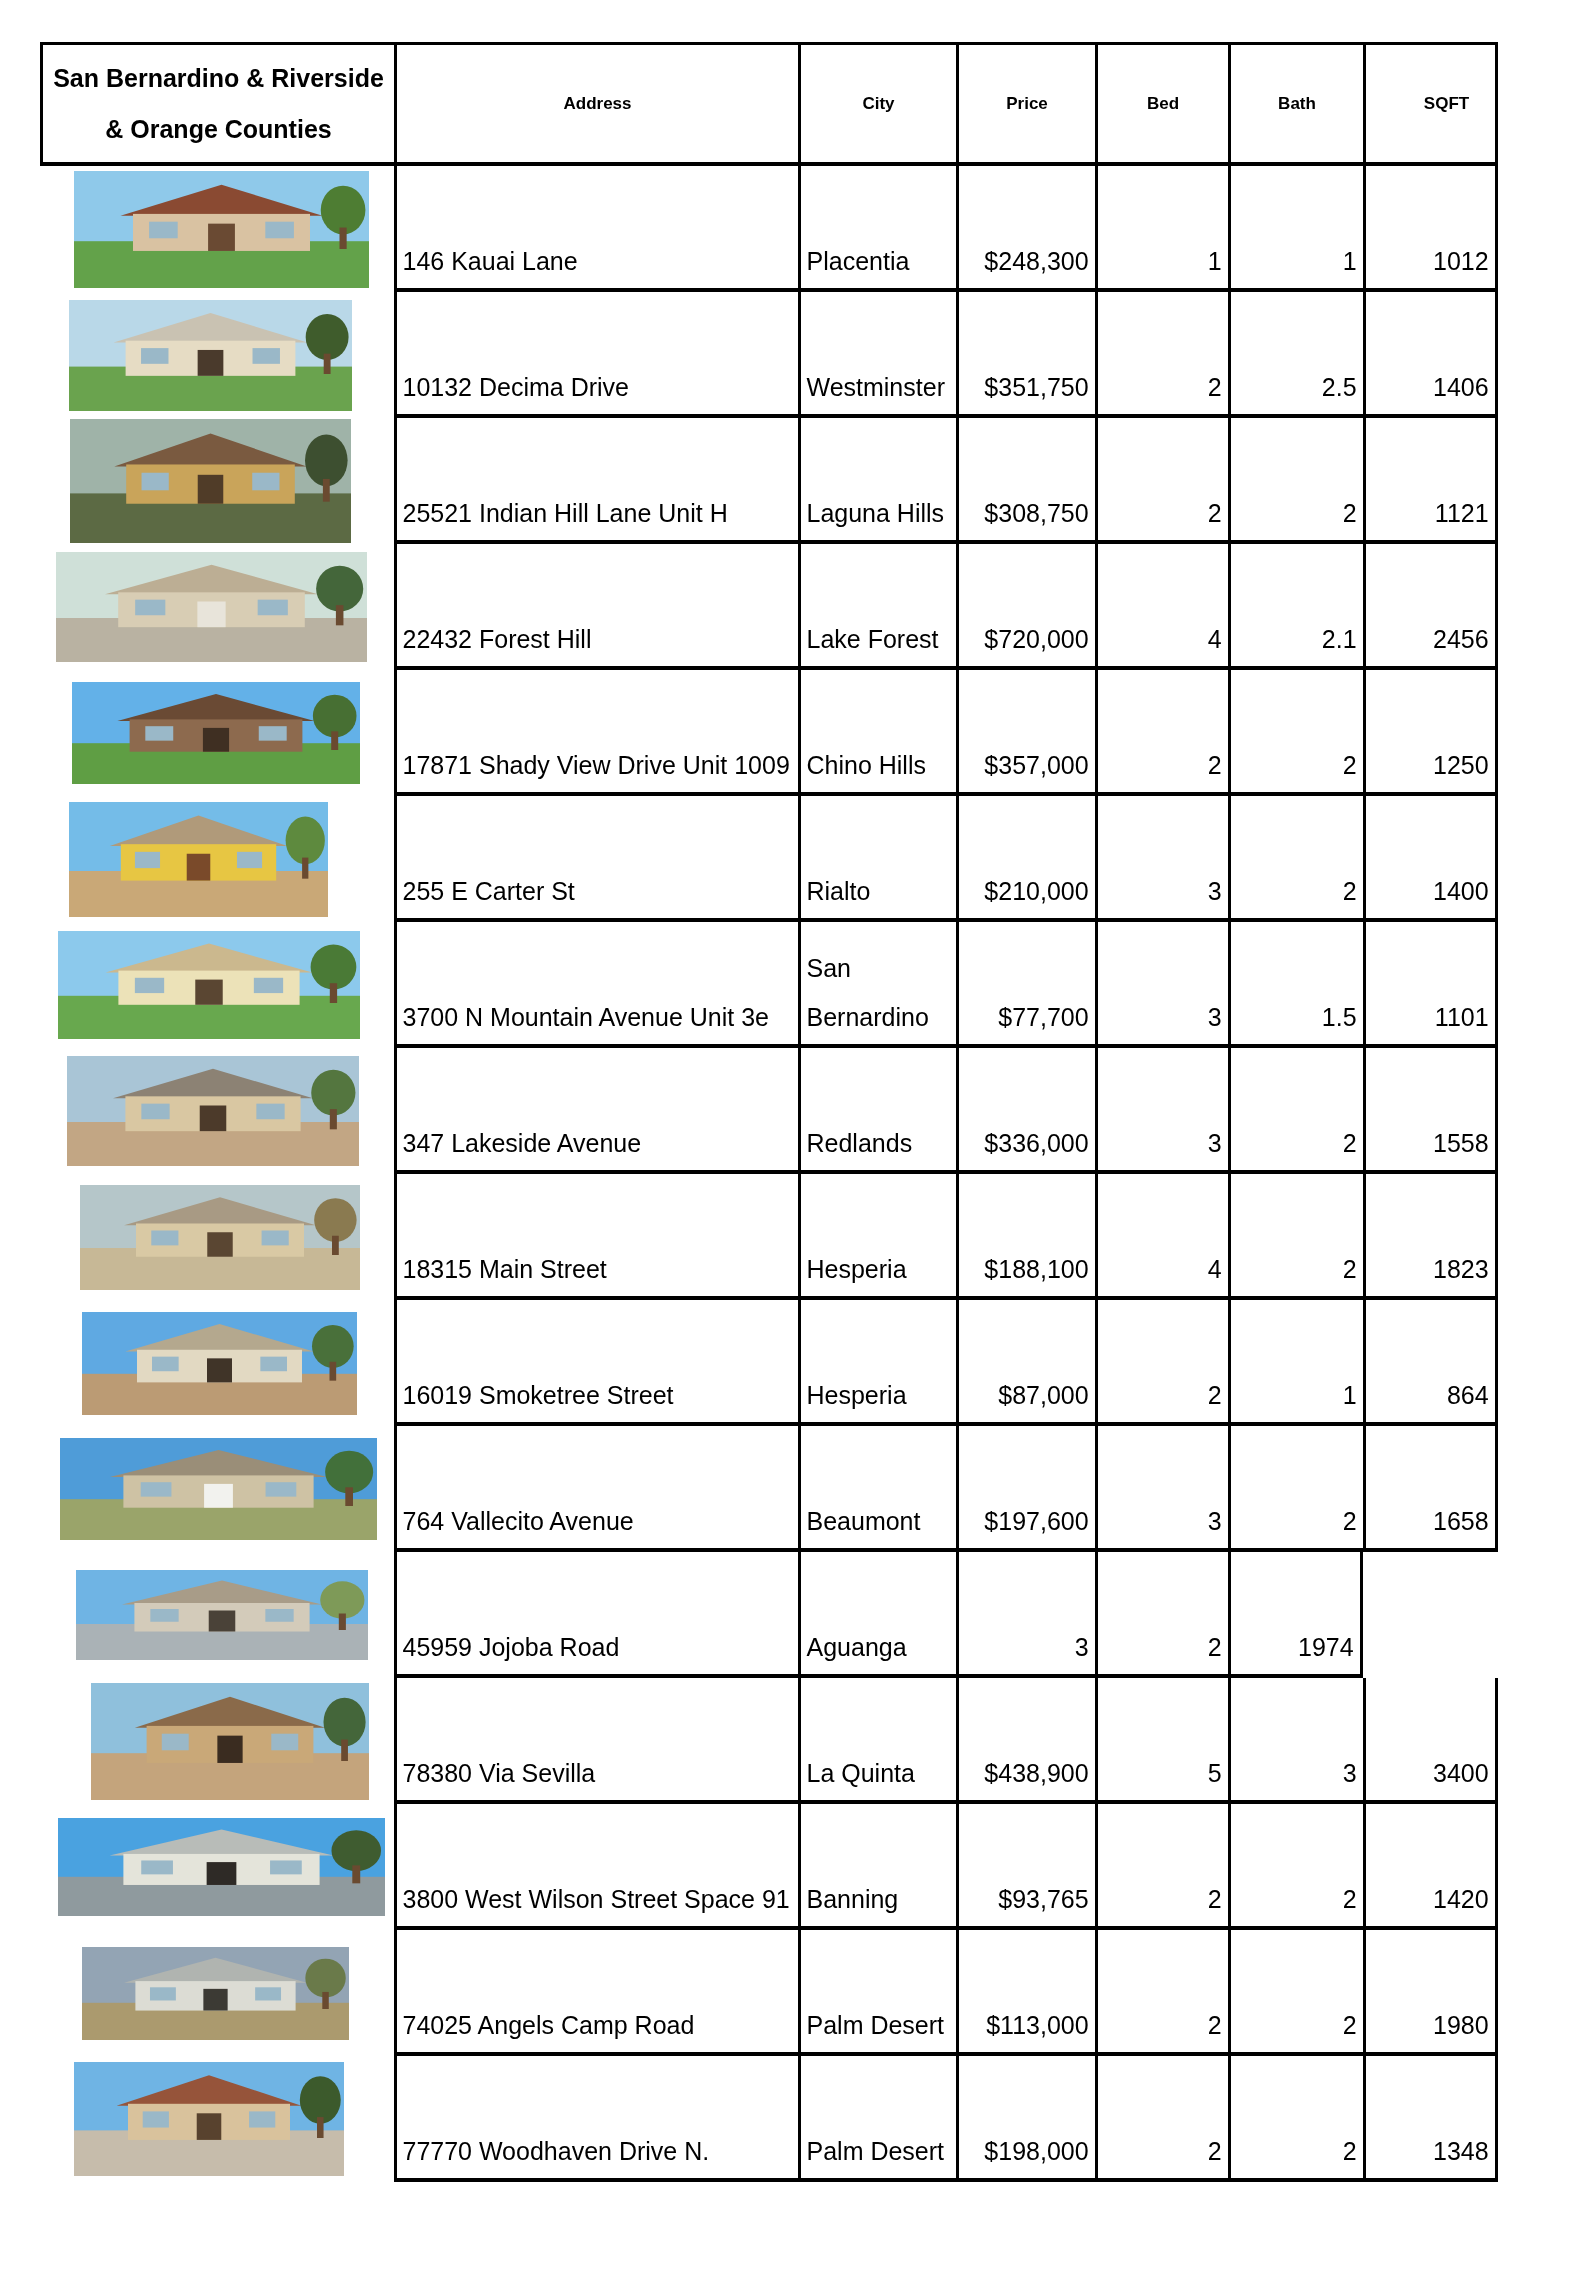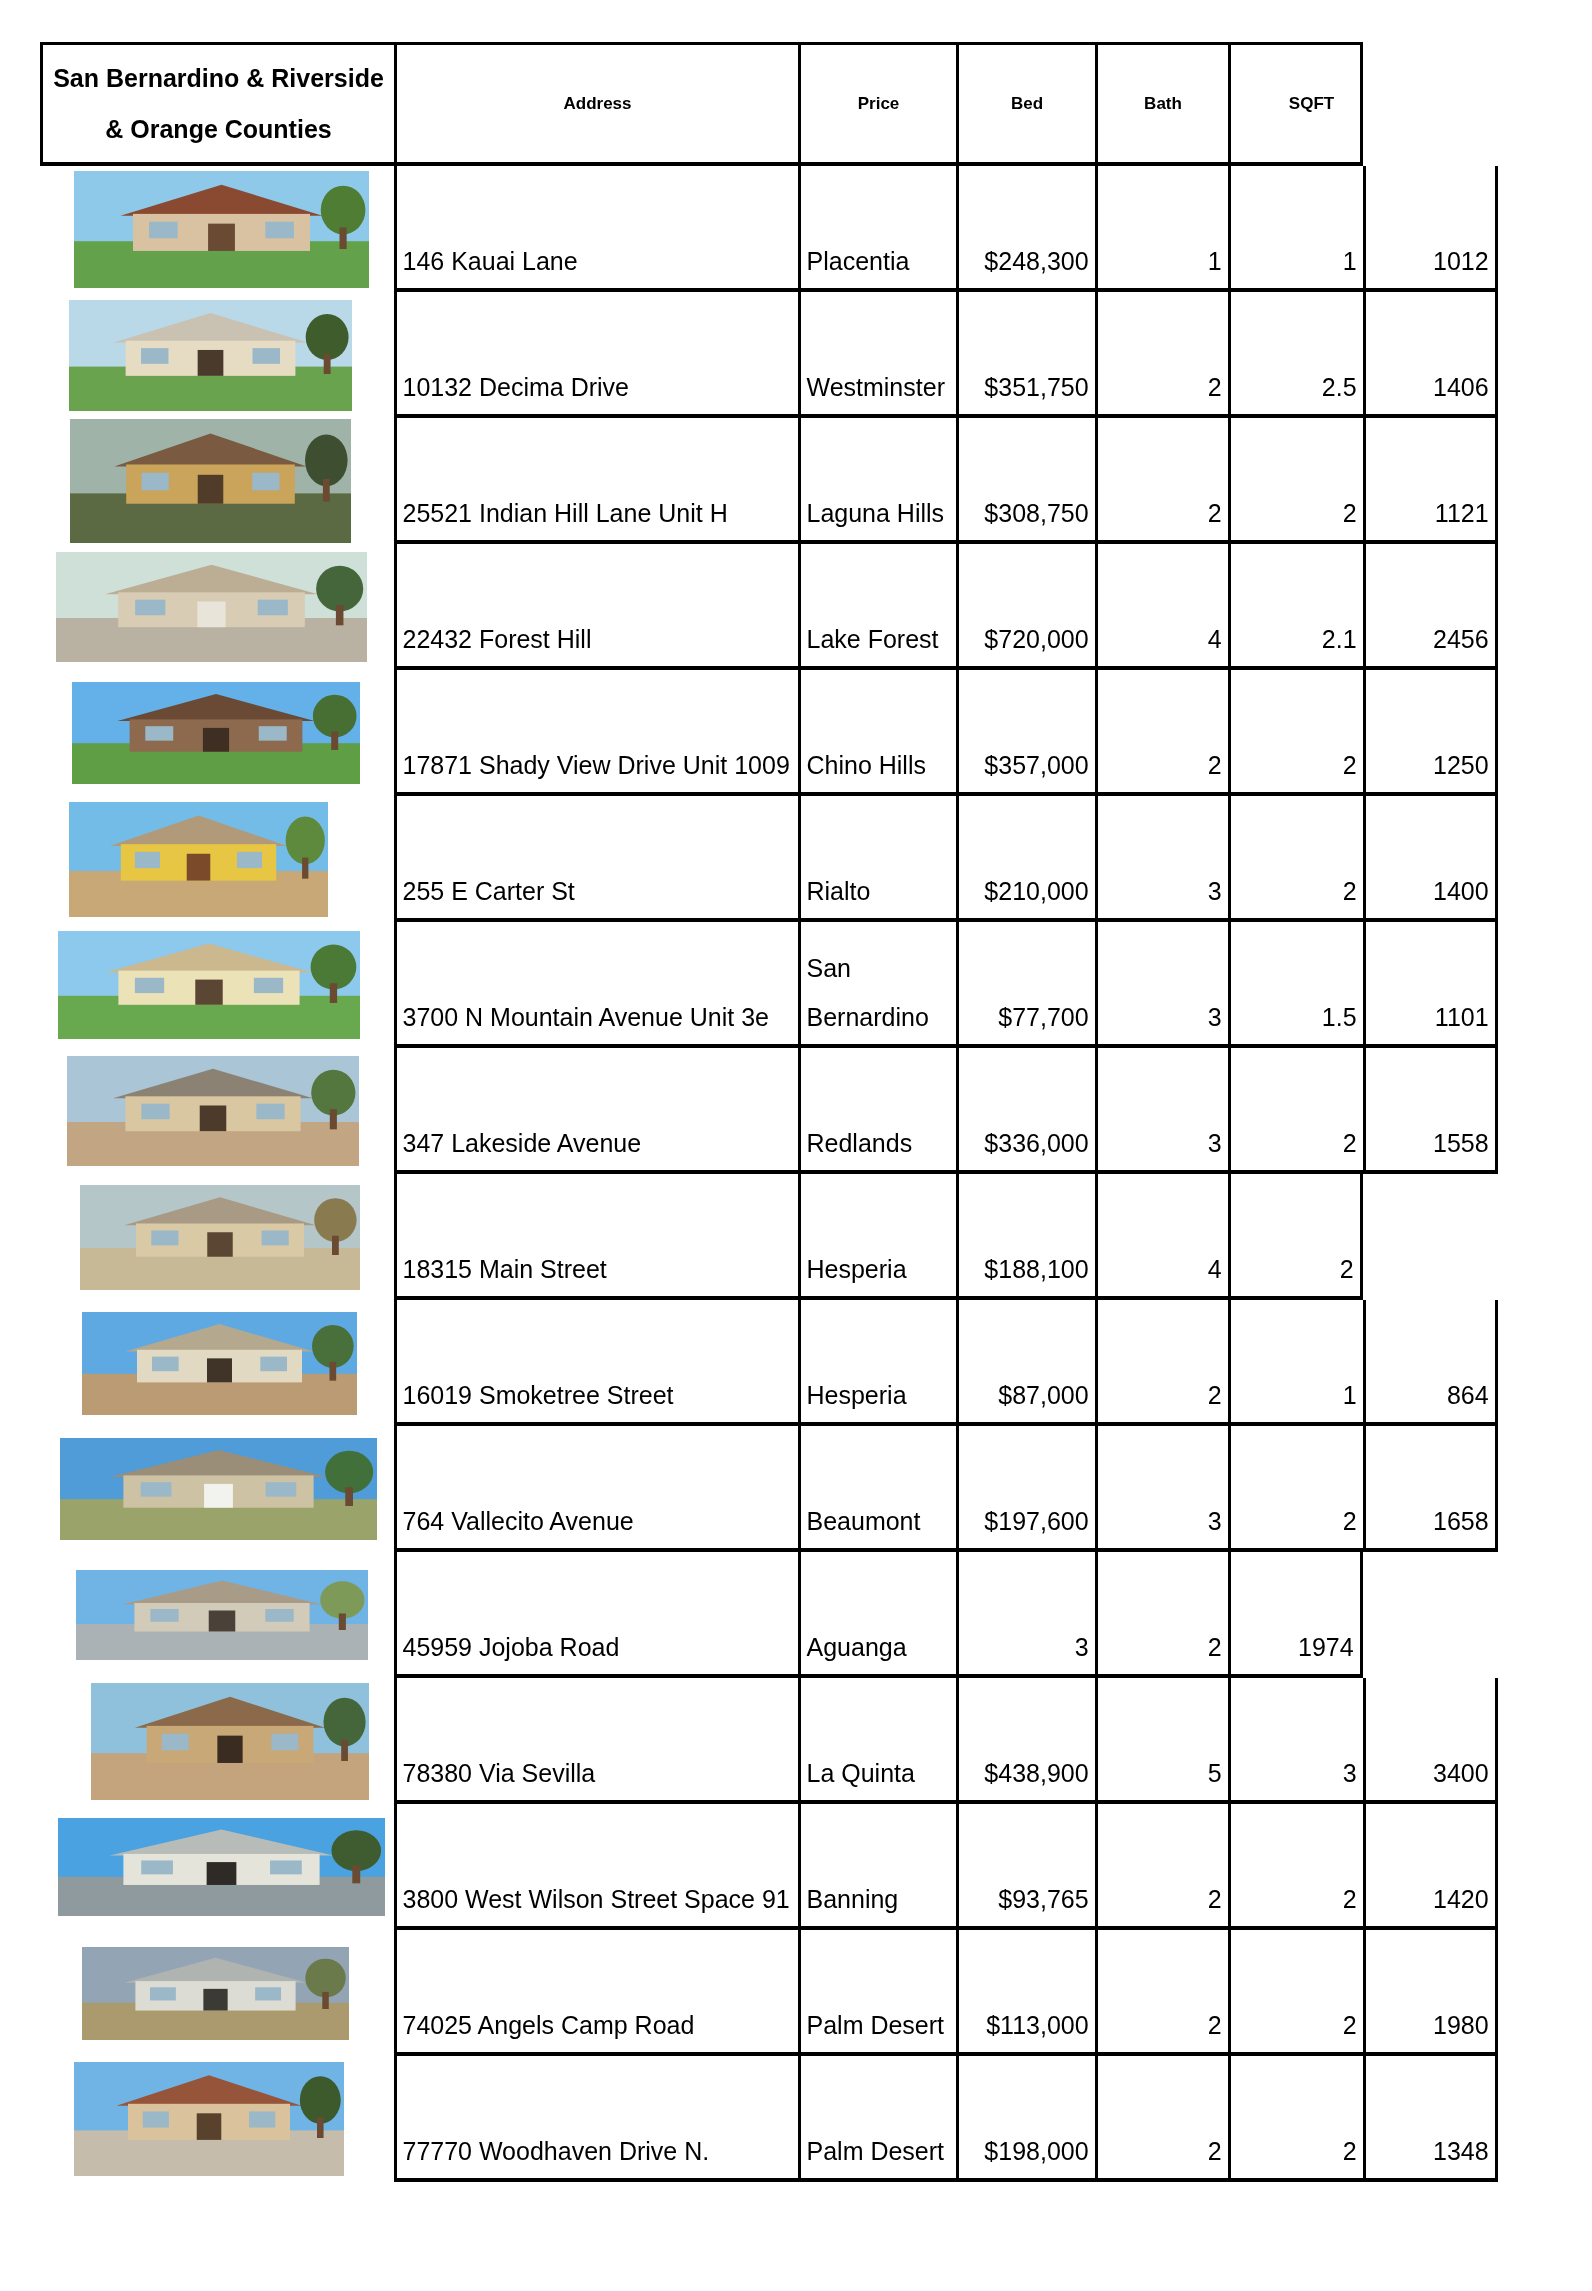--- a/index.html
+++ b/index.html
@@ -70,20 +70,21 @@
 </style>
 </head>
 <body>
 
 <div class="page">
   <div class="sheet-table">
 
     <div class="row header-row">
       <div class="hcell corner">San Bernardino &amp; Riverside &amp; Orange Counties</div>
       <div class="hcell">Address</div>
+      <div class="hcell">City</div>
       <div class="hcell">Price</div>
       <div class="hcell">Bed</div>
       <div class="hcell">Bath</div>
       <div class="hcell">SQFT</div>
     </div>
 
     <div id="rows">
   <div class="row data-row">
     <div class="bcell photo-cell">
       <div class="house-photo" aria-label="two-story tan townhouse with satellite dish and lawn" style="margin-left: 34px; width: 295px; height: 117px;">
@@ -290,20 +291,21 @@
                 <circle cx="301" cy="40" r="25" fill="#8a7a50"></circle>
                 <rect x="297" y="58" width="8" height="22" fill="#6a4a30"></rect>
               </svg>
             </div>
     </div>
     <div class="bcell addr">18315 Main Street</div>
     <div class="bcell city">Hesperia</div>
     <div class="bcell num">$188,100</div>
     <div class="bcell num">4</div>
     <div class="bcell num">2</div>
+    <div class="bcell num">1823</div>
   </div>
 
   <div class="row data-row">
     <div class="bcell photo-cell">
       <div class="house-photo" aria-label="desert ranch house with large dirt yard" style="margin-left: 42px; width: 275px; height: 103px;">
               <svg viewBox="0 0 330 120" preserveAspectRatio="none" aria-hidden="true">
                 <rect x="0" y="0" width="330" height="78" fill="#5fa9e2"></rect>
                 <rect x="0" y="72" width="330" height="48" fill="#bb9b74"></rect>
                 <polygon points="52,46 165,14 278,46" fill="#b4a88e"></polygon>
                 <rect x="66" y="44" width="198" height="38" fill="#e2d9c2"></rect>

